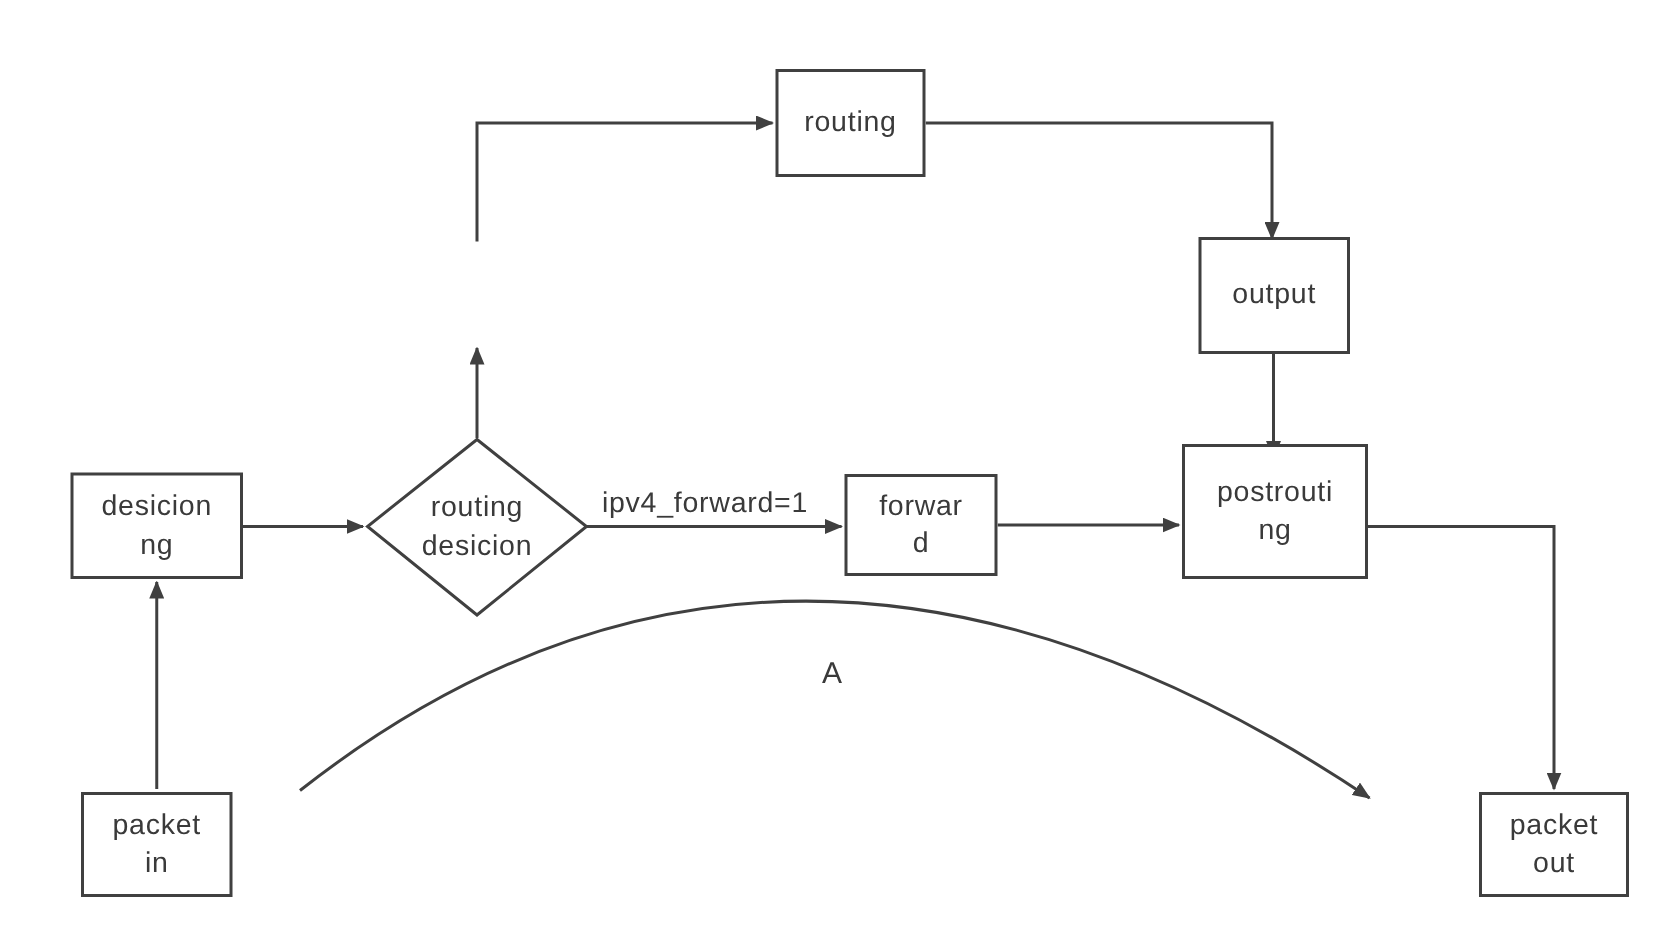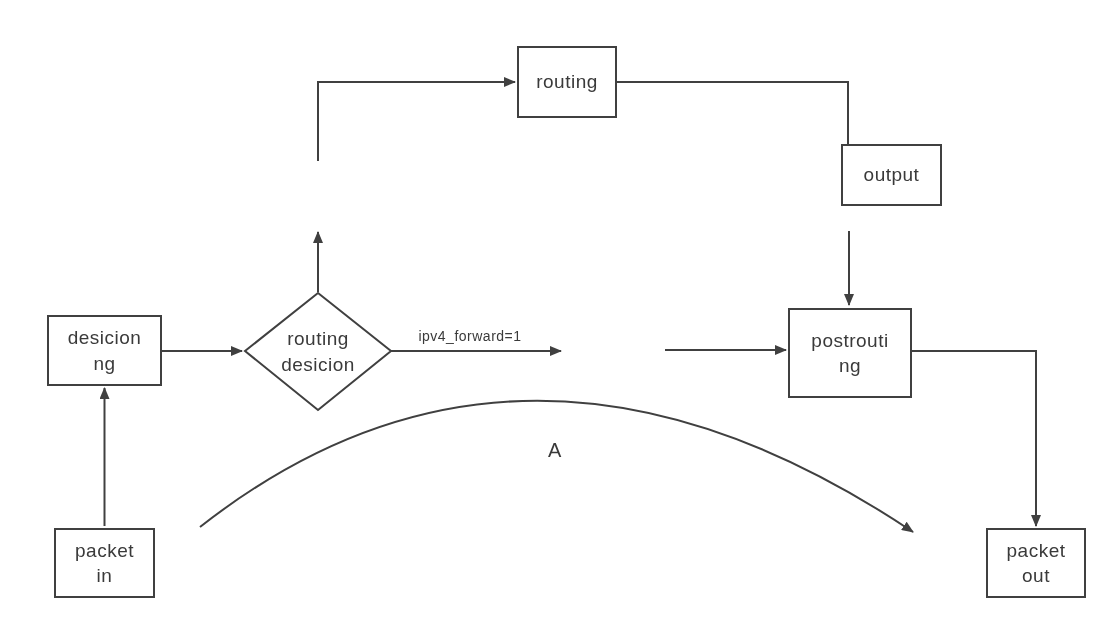--- a/index.html
+++ b/index.html
@@ -44,21 +44,21 @@
     color: #3a3a3a;
     font-size: 19px;
     line-height: 1.32;
     letter-spacing: 0.5px;
     white-space: pre-line;
     background: transparent;
   }
   .edge-label {
     position: absolute;
     color: #3a3a3a;
-    font-size: 14px;
+    font-size: 19px;
     letter-spacing: 0.5px;
     white-space: nowrap;
     transform: translate(-50%, -50%);
     background: transparent;
   }
   .edge-label.curve-a {
     font-size: 20px;
   }
 </style>
 </head>
@@ -109,26 +109,30 @@
   <div class="diamond-label" style="left:245px; top:293px; width:146px; height:117px;">
     <span>routing
 desicion</span>
   </div>
 
 
   <div class="node" style="left:517px; top:46px;  width:100px; height:72px;">
     <span>routing</span>
   </div>
 
-  <div class="node" style="left:799px; top:144px; width:101px; height:62px;margin-left:42px;">
+  <div class="node" style="left:799px; top:158px; width:101px; height:78px;">
     <span>output</span>
   </div>
 
+  <div class="node" style="left:563px; top:316px; width:102px; height:68px;">
+    <span>forwar
+d</span>
+  </div>
 
-  <div class="node" style="left:788px; top:308px; width:124px; height:90px;">
+  <div class="node" style="left:788px; top:296px; width:124px; height:90px;">
     <span>postrouti
 ng</span>
   </div>
 
   <div class="node" style="left:986px; top:528px; width:100px; height:70px;">
     <span>packet
 out</span>
   </div>
 
   <div class="edge-label" style="left:470px; top:336px;">ipv4_forward=1</div>

